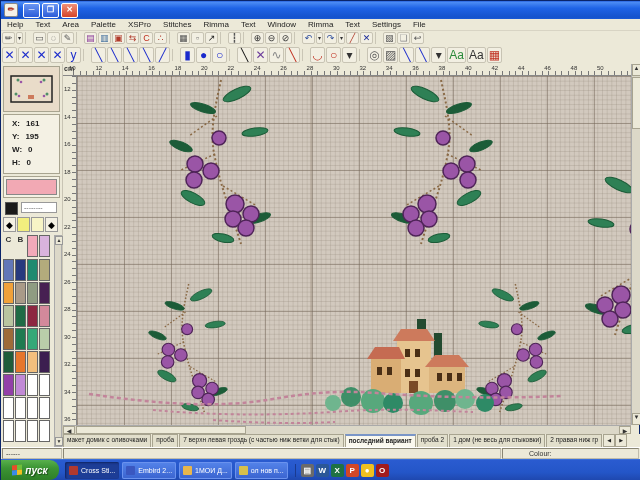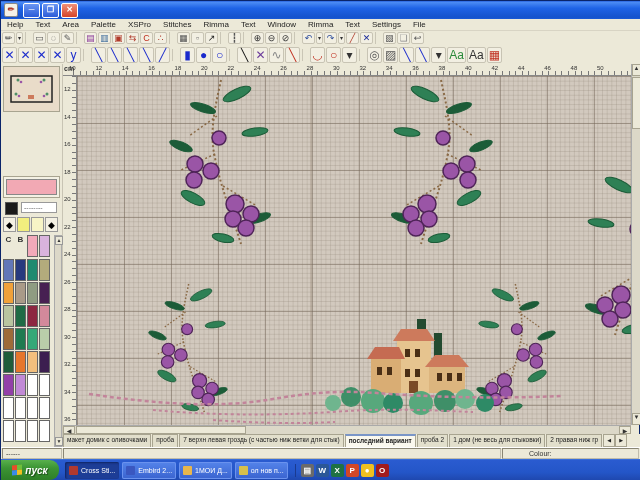--- a/index.html
+++ b/index.html
@@ -225,20 +225,26 @@
             <circle cx="43" cy="27" r="1.5"></circle>
           </g>
         <g fill="#9a55a6">
             <circle cx="17" cy="15" r="1.3"></circle>
             <circle cx="37" cy="15" r="1.3"></circle>
             <circle cx="15" cy="29" r="1.3"></circle>
             <circle cx="40" cy="29" r="1.3"></circle>
           </g>
         <rect x="24" y="28" width="6" height="4" fill="#cd7a5c"></rect>
       </svg>
+    </div>
+    <div id="coords-box" class="panel-box">
+      <div><span>X:</span><span class="cv">161</span></div>
+      <div><span>Y:</span><span class="cv">195</span></div>
+      <div><span>W:</span><span class="cv">0</span></div>
+      <div><span>H:</span><span class="cv">0</span></div>
     </div>
     <div id="colour-box" class="panel-box">
       <div id="cur-colour" style="background: rgb(242, 169, 180);"></div>
     </div>
     <div id="thread-row" class="panel-box">
       <div id="thread-black"></div>
       <div id="thread-field">--------</div>
     </div>
     <div id="marker-row" class="panel-box">
         <div class="marker-cell" style="background: rgb(244, 241, 228);">◆</div>

